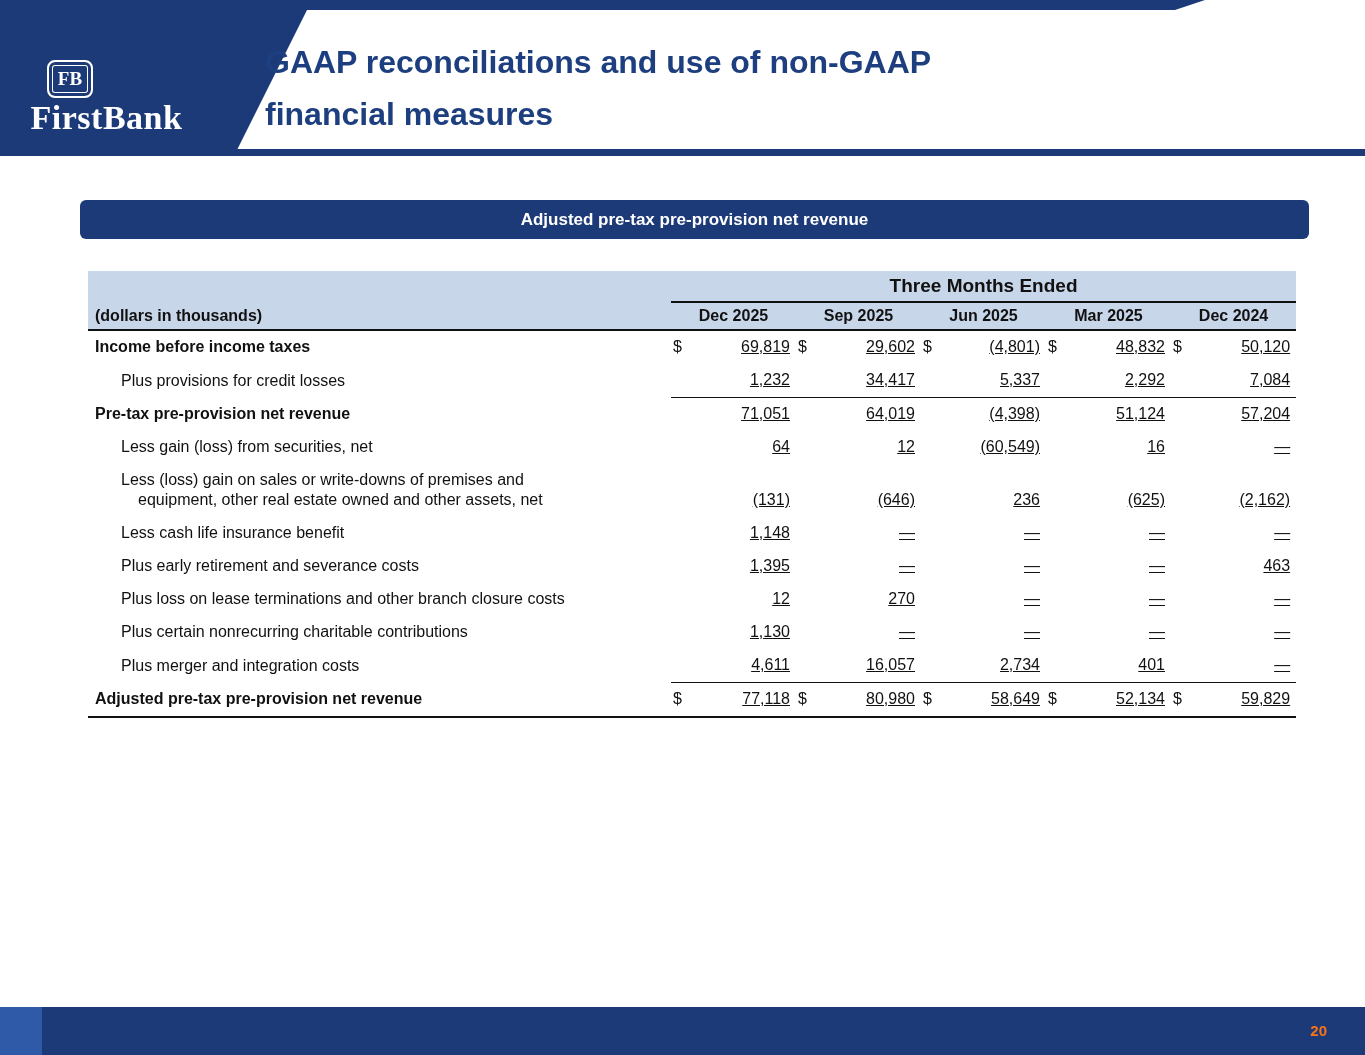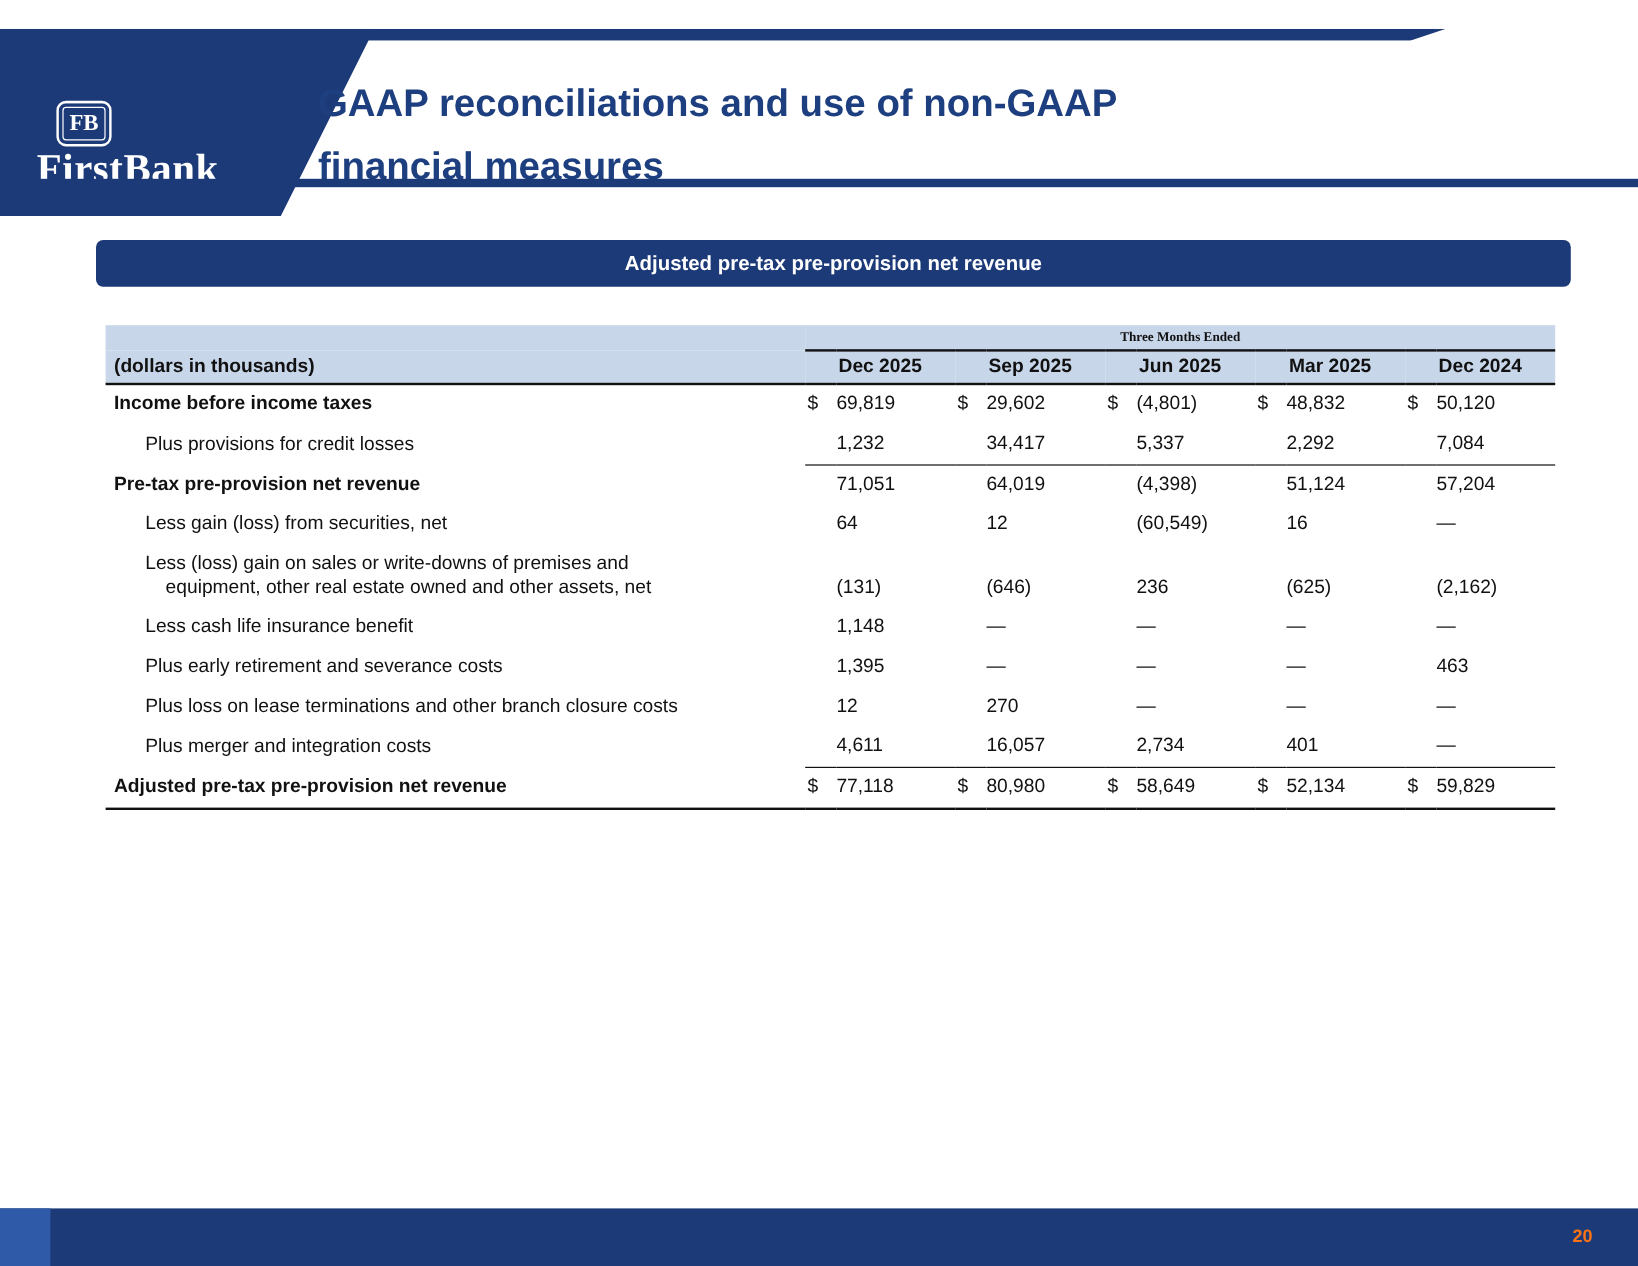--- a/index.html
+++ b/index.html
@@ -12,21 +12,21 @@
   html,body { width:1365px; height:1055px; }
   body {
     font-family: "Liberation Sans", sans-serif;
     background:#ffffff;
     position:relative;
     overflow:hidden;
     color:var(--ink);
   }
 
   
-  .header { position:absolute; top:0; left:0; width:1365px; height:156px;margin-top:24px; }
+  .header { position:absolute; top:0; left:0; width:1365px; height:156px; }
   .top-ribbon {
     position:absolute; top:0; left:0; width:1205px; height:10px;
     background:var(--navy);
     clip-path: polygon(0 0, 100% 0, 1175px 100%, 0 100%);
   }
   .logo-block {
     position:absolute; top:0; left:0; width:312px; height:156px;
     background:var(--navy);
     clip-path: polygon(0 0, 100% 0, 75% 100%, 0 100%);
     color:#fff;
@@ -66,29 +66,29 @@
     position:absolute; left:88px; top:271px; width:1208px;
     border-collapse:collapse; table-layout:fixed;
     font-size:16px; color:var(--ink);
   }
   .fin-table thead th {
     background:var(--header-bg);
     font-weight:bold;
     padding:4px 4px;
     vertical-align:bottom;
   }
-  .fin-table th.group   { text-align:center; border-bottom:2px solid #111; font-size:11px;font-family:Liberation Serif, serif; }
+  .fin-table th.group   { text-align:center; border-bottom:2px solid #111; font-size:19px; }
   .fin-table th.corner  { border-bottom:none; }
   .fin-table tr.cols th { border-bottom:2px solid #111; }
   .fin-table th.lbl     { text-align:left; padding-left:7px; }
   .fin-table th.date    { text-align:center; padding-right:4px;margin-top:41px; }
 
   .fin-table td { vertical-align:bottom; padding:6px 0 7px 0; line-height:20px; }
   .fin-table td.label  { text-align:left; padding-left:7px; }
-  .fin-table td.val    { text-align:left; padding-right:6px; white-space:nowrap; }
+  .fin-table td.val    { text-align:right; padding-right:6px; white-space:nowrap;text-decoration:underline; }
   .fin-table td.dollar { text-align:left; padding-left:2px; }
 
   .fin-table tr.bold td.label .wrap { font-weight:bold; }
   .fin-table tr.indent td.label { padding-left:33px; }
   .fin-table tr.indent td.label .wrap {
     display:inline-block; max-width:455px;
     padding-left:17px; text-indent:-17px;
     vertical-align:bottom;
   }
   .fin-table tr.rule-below td.dollar,
@@ -250,20 +250,33 @@
         <td class="val">12</td>
         <td class="dollar"></td>
         <td class="val">270</td>
         <td class="dollar"></td>
         <td class="val">—</td>
         <td class="dollar"></td>
         <td class="val">—</td>
         <td class="dollar"></td>
         <td class="val">—</td>
       </tr>
+      <tr class="indent">
+        <td class="label"><span class="wrap">Plus certain nonrecurring charitable contributions</span></td>
+        <td class="dollar"></td>
+        <td class="val">1,130</td>
+        <td class="dollar"></td>
+        <td class="val">—</td>
+        <td class="dollar"></td>
+        <td class="val">—</td>
+        <td class="dollar"></td>
+        <td class="val">—</td>
+        <td class="dollar"></td>
+        <td class="val">—</td>
+      </tr>
       <tr class="indent rule-below">
         <td class="label"><span class="wrap">Plus merger and integration costs</span></td>
         <td class="dollar"></td>
         <td class="val">4,611</td>
         <td class="dollar"></td>
         <td class="val">16,057</td>
         <td class="dollar"></td>
         <td class="val">2,734</td>
         <td class="dollar"></td>
         <td class="val">401</td>

